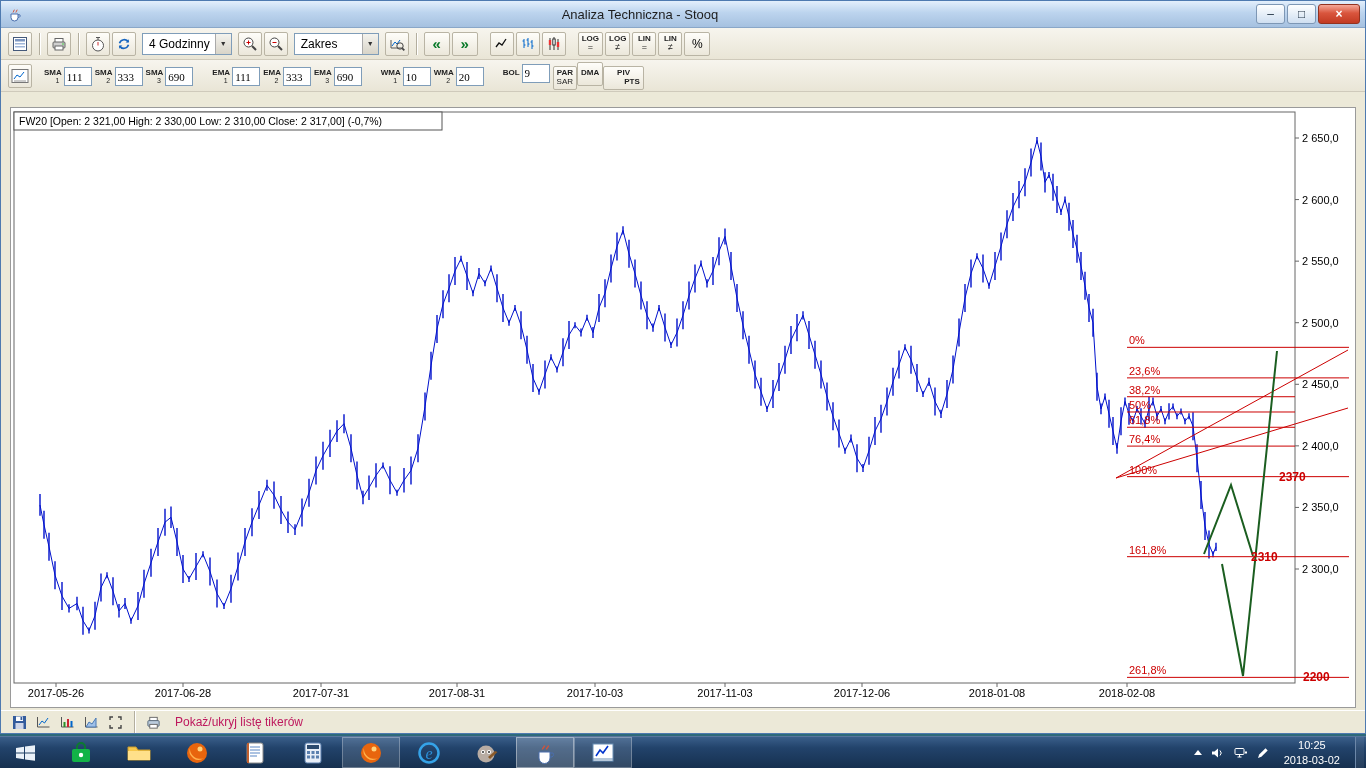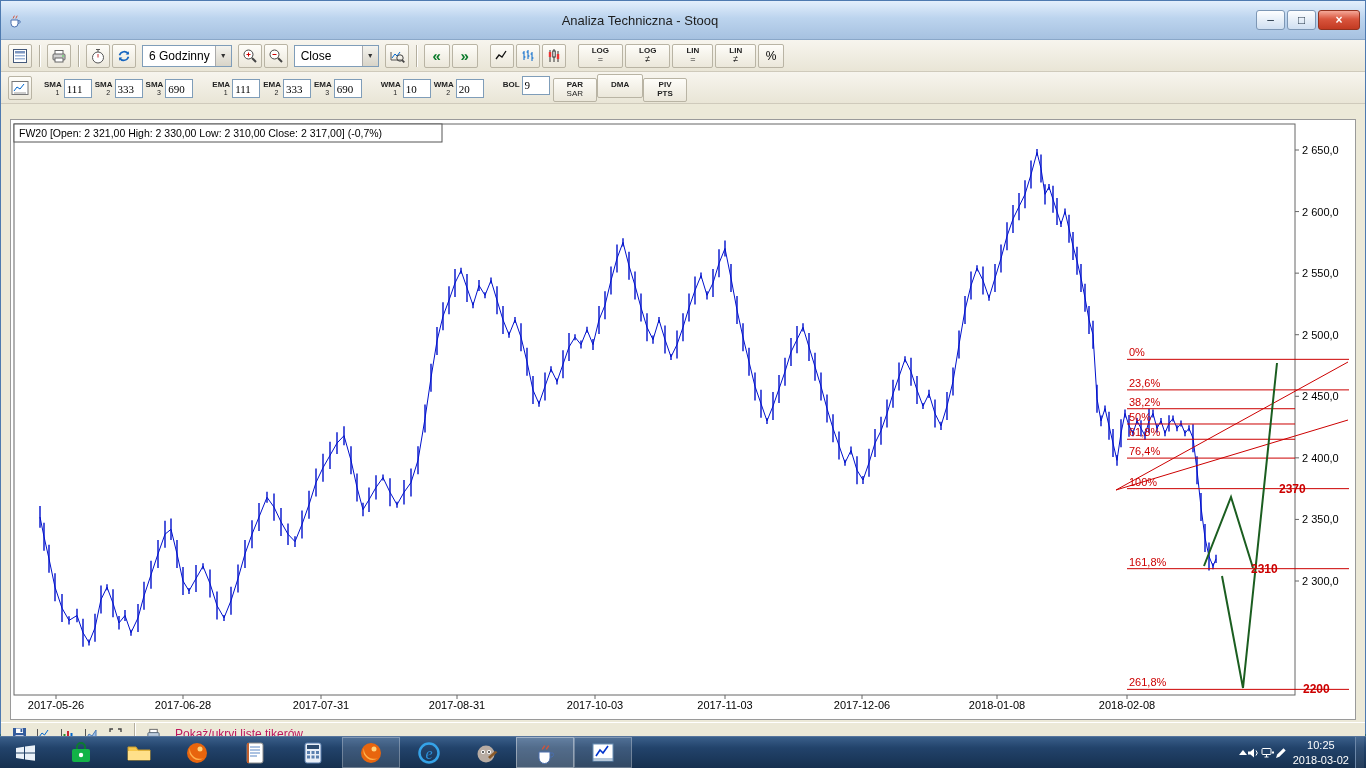--- a/index.html
+++ b/index.html
@@ -1,34 +1,34 @@
 <!DOCTYPE html>
 <html><head>
 <meta charset="utf-8">
 <style>
   *{margin:0;padding:0;box-sizing:border-box}
   html,body{width:1366px;height:768px;overflow:hidden;font-family:"Liberation Sans",sans-serif;background:#2d6a7a}
   
   .window{position:absolute;left:0;top:0;width:1366px;height:734px;border:1px solid #4e7ab0;background:#ece9d8;display:flex;flex-direction:column}
-  .titlebar{height:39px;background:linear-gradient(#e3effc,#bcd4ee 45%,#a6c1e0);display:flex;align-items:center;padding:0 5px;border-bottom:1px solid #8aa7c8;flex:0 0 auto}
+  .titlebar{height:27px;background:linear-gradient(#e3effc,#bcd4ee 45%,#a6c1e0);display:flex;align-items:center;padding:0 5px;border-bottom:1px solid #8aa7c8;flex:0 0 auto}
   .titlebar .app-ico{width:18px;height:18px;display:flex;align-items:center;justify-content:center}
   .title{flex:1;text-align:center;font-size:13px;color:#1d1d1d}
   .winbtns{display:flex;gap:2px}
   .winbtn{width:29px;height:20px;border:1px solid #7d97b5;border-radius:3px;background:linear-gradient(#fdfeff,#cfdff1);font-size:12px;color:#234;cursor:pointer;line-height:1}
   .winbtn.close{width:42px;background:linear-gradient(#f5a898,#d9553d 45%,#c23a22);color:#fff;font-weight:bold;border-color:#93321f}
   
   .toolbar{height:32px;background:linear-gradient(#f7f5ee,#e9e5d6);display:flex;align-items:center;padding:0 7px;gap:2px;border-bottom:1px solid #cfcabb;flex:0 0 auto}
   .tb-btn{height:24px;min-width:24px;display:inline-flex;align-items:center;justify-content:center;background:linear-gradient(#fefdf9,#ebe7da);border:1px solid #b9b4a4;border-radius:2px;cursor:pointer;padding:0 2px;font-family:inherit}
   .sep{width:1px;height:22px;background:#b3ae9e;margin:0 5px;box-shadow:1px 0 0 #fff}
   .sp8{width:8px}
   .combo{display:inline-flex;align-items:center;height:22px;border:1px solid #7f9db9;background:#fff;margin:0 4px;padding-left:6px;font-size:12px;cursor:pointer}
   .combo-text{min-width:56px}
   .combo-arrow{width:16px;align-self:stretch;margin-left:5px;background:linear-gradient(#f4f3ee,#d8d4c8);border-left:1px solid #aaa;display:flex;align-items:center;justify-content:center;font-size:7px;color:#333}
   .arrow-btn{color:#0a7a2a;font-weight:bold;font-size:15px;width:26px}
-  .two-line{flex-direction:column;line-height:1.05;font-size:8px;padding:1px 13px;font-weight:bold;color:#222}
+  .two-line{flex-direction:column;line-height:1.05;font-size:8px;padding:1px 3px;font-weight:bold;color:#222}
   .two-line span:last-child{font-size:9px;font-weight:normal}
   .pct{font-size:12px;width:26px}
   
   .ind-field{display:inline-flex;align-items:center;margin-right:3px}
   .ind-field.gap{margin-left:16px}
   .ind-label{display:inline-flex;flex-direction:column;font-size:8px;font-weight:bold;line-height:1;margin-right:2px;align-items:center;color:#222}
   .ind-label .s{font-size:7px;margin-left:9px;font-weight:normal}
   .ind-input{width:28px;height:19px;border:1px solid #7f9db9;font-size:11px;padding:0 2px;font-family:Liberation Serif, serif}
   
   .chart-wrap{flex:1 1 auto;padding:15px 9px 2px;background:#ece9d8}
@@ -39,21 +39,21 @@
   .statusbar{height:23px;background:#ece9d8;border-top:1px solid #fff;display:flex;align-items:center;padding:0 8px;gap:3px;flex:0 0 auto}
   .sb-btn{width:21px;height:19px;background:transparent;border:1px solid transparent;display:flex;align-items:center;justify-content:center;cursor:pointer}
   .sb-text{font-size:12px;margin-left:8px;cursor:pointer;color:#be185d}
   
   .taskbar{position:absolute;left:0;top:736px;width:1366px;height:32px;background:linear-gradient(#3a5f8a,#22436b 35%,#16304f);display:flex;align-items:stretch;border-top:1px solid #57759c}
   .start{width:52px;background:transparent;border:none;display:flex;align-items:center;justify-content:center;cursor:pointer}
   .task-apps{display:flex;align-items:stretch}
   .task-slot{width:58px;display:flex;align-items:center;justify-content:center;cursor:pointer}
   .task-slot.open{background:rgba(255,255,255,.12);box-shadow:inset 0 0 0 1px rgba(255,255,255,.28)}
   .task-slot.active{background:rgba(255,255,255,.22);box-shadow:inset 0 0 0 1px rgba(255,255,255,.4)}
-  .tray{margin-left:auto;display:flex;align-items:center;padding-right:2px}
+  .tray{margin-left:auto;display:flex;align-items:center;gap:9px;padding-right:2px}
   .tray-ico{display:flex;align-items:center;justify-content:center;cursor:pointer}
   .clock{color:#fff;font-size:11px;text-align:center;line-height:1.3;padding:0 6px;cursor:default}
   .show-desktop{width:9px;align-self:stretch;border-left:1px solid #6c87a8;background:rgba(255,255,255,.07);cursor:pointer}
   .tri-up{width:0;height:0;border-left:4px solid transparent;border-right:4px solid transparent;border-bottom:5px solid #fff}
 </style>
 </head>
 <body>
 
 <div class="window">
 
@@ -101,39 +101,39 @@
     </button>
     <button class="tb-btn">
       <svg width="16" height="16" viewBox="0 0 16 16">
           <path d="M12.5 6A5 5 0 0 0 3.5 7.2" fill="none" stroke="#1565c0" stroke-width="1.6"></path>
           <path d="M3.5 10a5 5 0 0 0 9-1.2" fill="none" stroke="#1565c0" stroke-width="1.6"></path>
           <path d="M12.8 3.2v3.2h-3.2z" fill="#1565c0"></path>
           <path d="M3.2 12.8V9.6h3.2z" fill="#1565c0"></path>
         </svg>
     </button>
     <span class="combo">
-      <span class="combo-text">6 Godzinny</span>
+      <span class="combo-text">4 Godzinny</span>
       <span class="combo-arrow">▼</span>
     </span>
     <button class="tb-btn">
       <svg width="16" height="16" viewBox="0 0 16 16">
           <circle cx="6.5" cy="6.5" r="4.5" fill="#fff" stroke="#444"></circle>
           <path d="M10 10l4 4" stroke="#444" stroke-width="2"></path>
           <path d="M4.5 6.5h4M6.5 4.5v4" stroke="#c00" fill="none"></path>
         </svg>
     </button>
     <button class="tb-btn">
       <svg width="16" height="16" viewBox="0 0 16 16">
           <circle cx="6.5" cy="6.5" r="4.5" fill="#fff" stroke="#444"></circle>
           <path d="M10 10l4 4" stroke="#444" stroke-width="2"></path>
           <path d="M4.5 6.5h4" stroke="#c00" fill="none"></path>
         </svg>
     </button>
     <span class="combo">
-      <span class="combo-text">Close</span>
+      <span class="combo-text">Zakres</span>
       <span class="combo-arrow">▼</span>
     </span>
     <button class="tb-btn">
       <svg width="16" height="16" viewBox="0 0 16 16">
           <path d="M2 12V4M2 12h12" stroke="#555" fill="none"></path>
           <path d="M3 10l3-4 2 2 3-4" stroke="#06c" fill="none"></path>
           <circle cx="11" cy="10" r="3.2" fill="none" stroke="#444"></circle>
           <path d="M13.3 12.3l2 2" stroke="#444" stroke-width="1.8"></path>
         </svg>
     </button>
@@ -247,21 +247,21 @@
           </span>
           <input class="ind-input" value="9" style="">
         </span><span class="sp8"></span><button class="tb-btn two-line">
           <span>PAR</span>
           <span style="font-size: 8px; font-weight: normal;">SAR</span>
         </button><button class="tb-btn two-line">
           <span>DMA</span>
           <span style="font-size: 8px; font-weight: bold;"></span>
         </button><button class="tb-btn two-line">
           <span>PIV</span>
-          <span style="font-size: 8px; font-weight: bold;">PTS</span>
+          <span style="font-size: 8px; font-weight: bold; margin-left: 17px;">PTS</span>
         </button></span>
   </div>
 
   <div class="chart-wrap">
     <div class="chart-panel">
       <svg id="chart-svg" viewBox="0 0 1344 599">
           <rect x="3" y="4" width="1281" height="571" fill="none" stroke="#666666" stroke-width="1"></rect>
           <line x1="45" y1="575" x2="45" y2="579" stroke="#666666"></line>
           <text x="45" y="589" text-anchor="middle" font-size="11" fill="#000000">2017-05-26</text>
           <line x1="172" y1="575" x2="172" y2="579" stroke="#666666"></line>

